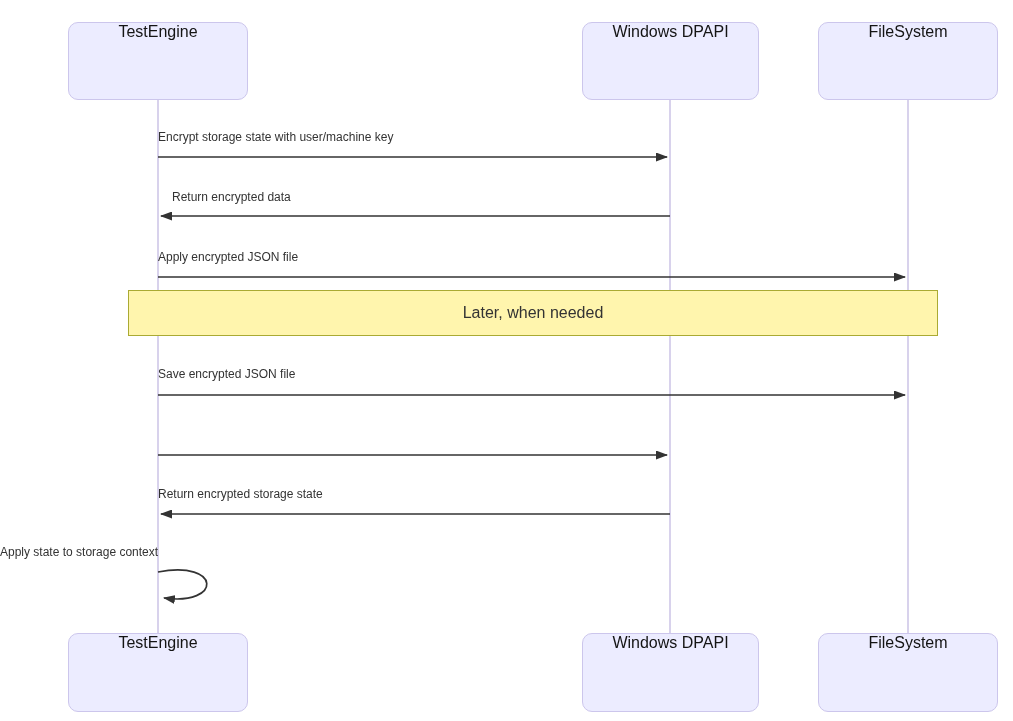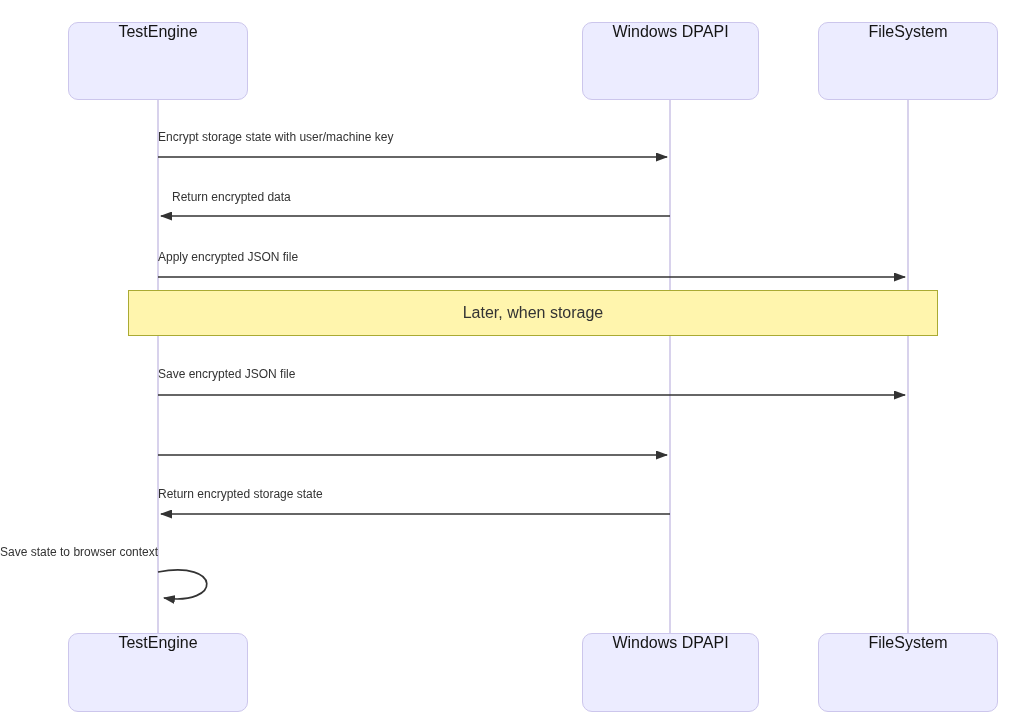--- a/index.html
+++ b/index.html
@@ -85,21 +85,21 @@
     <line x1="670" y1="216" x2="161" y2="216" stroke="#333333" stroke-width="1.7" marker-end="url(#arrowhead)"></line>
     <line x1="158" y1="277" x2="905" y2="277" stroke="#333333" stroke-width="1.7" marker-end="url(#arrowhead)"></line>
     <line x1="158" y1="395" x2="905" y2="395" stroke="#333333" stroke-width="1.7" marker-end="url(#arrowhead)"></line>
     <line x1="158" y1="455" x2="667" y2="455" stroke="#333333" stroke-width="1.7" marker-end="url(#arrowhead)"></line>
     <line x1="670" y1="514" x2="161" y2="514" stroke="#333333" stroke-width="1.7" marker-end="url(#arrowhead)"></line>
 
     <path d="M 158 572 C 222 560, 222 606, 164 598" fill="none" stroke="#333333" stroke-width="1.7" marker-end="url(#arrowhead)"></path>
   </svg>
 
   <div class="note-band">
-    <span>Later, when storage</span>
+    <span>Later, when needed</span>
   </div>
 
   <div class="actor-box" style="left:68px; top:22px; width:180px; height:78px;">
     <span>TestEngine</span>
   </div>
   <div class="actor-box" style="left:582px; top:22px; width:177px; height:78px;">
     <span>Windows DPAPI</span>
   </div>
   <div class="actor-box" style="left:818px; top:22px; width:180px; height:78px;">
     <span>FileSystem</span>
@@ -113,15 +113,15 @@
   </div>
   <div class="actor-box" style="left:818px; top:633px; width:180px; height:79px;">
     <span>FileSystem</span>
   </div>
 
   <div class="msg-label" style="left:158px; top:125px; width:512px;">Encrypt storage state with user/machine key</div>
   <div class="msg-label" style="left:172px; top:185px; width:548px;">Return encrypted data</div>
   <div class="msg-label" style="left:158px; top:245px; width:750px;">Apply encrypted JSON file</div>
   <div class="msg-label" style="left:158px; top:362px; width:750px;">Save encrypted JSON file</div>
   <div class="msg-label" style="left:158px; top:482px; width:512px;">Return encrypted storage state</div>
-  <div class="msg-label" style="left:0px; top:540px; width:316px;">Save state to browser context</div>
+  <div class="msg-label" style="left:0px; top:540px; width:316px;">Apply state to storage context</div>
 
 </div>
 
 </body></html>

